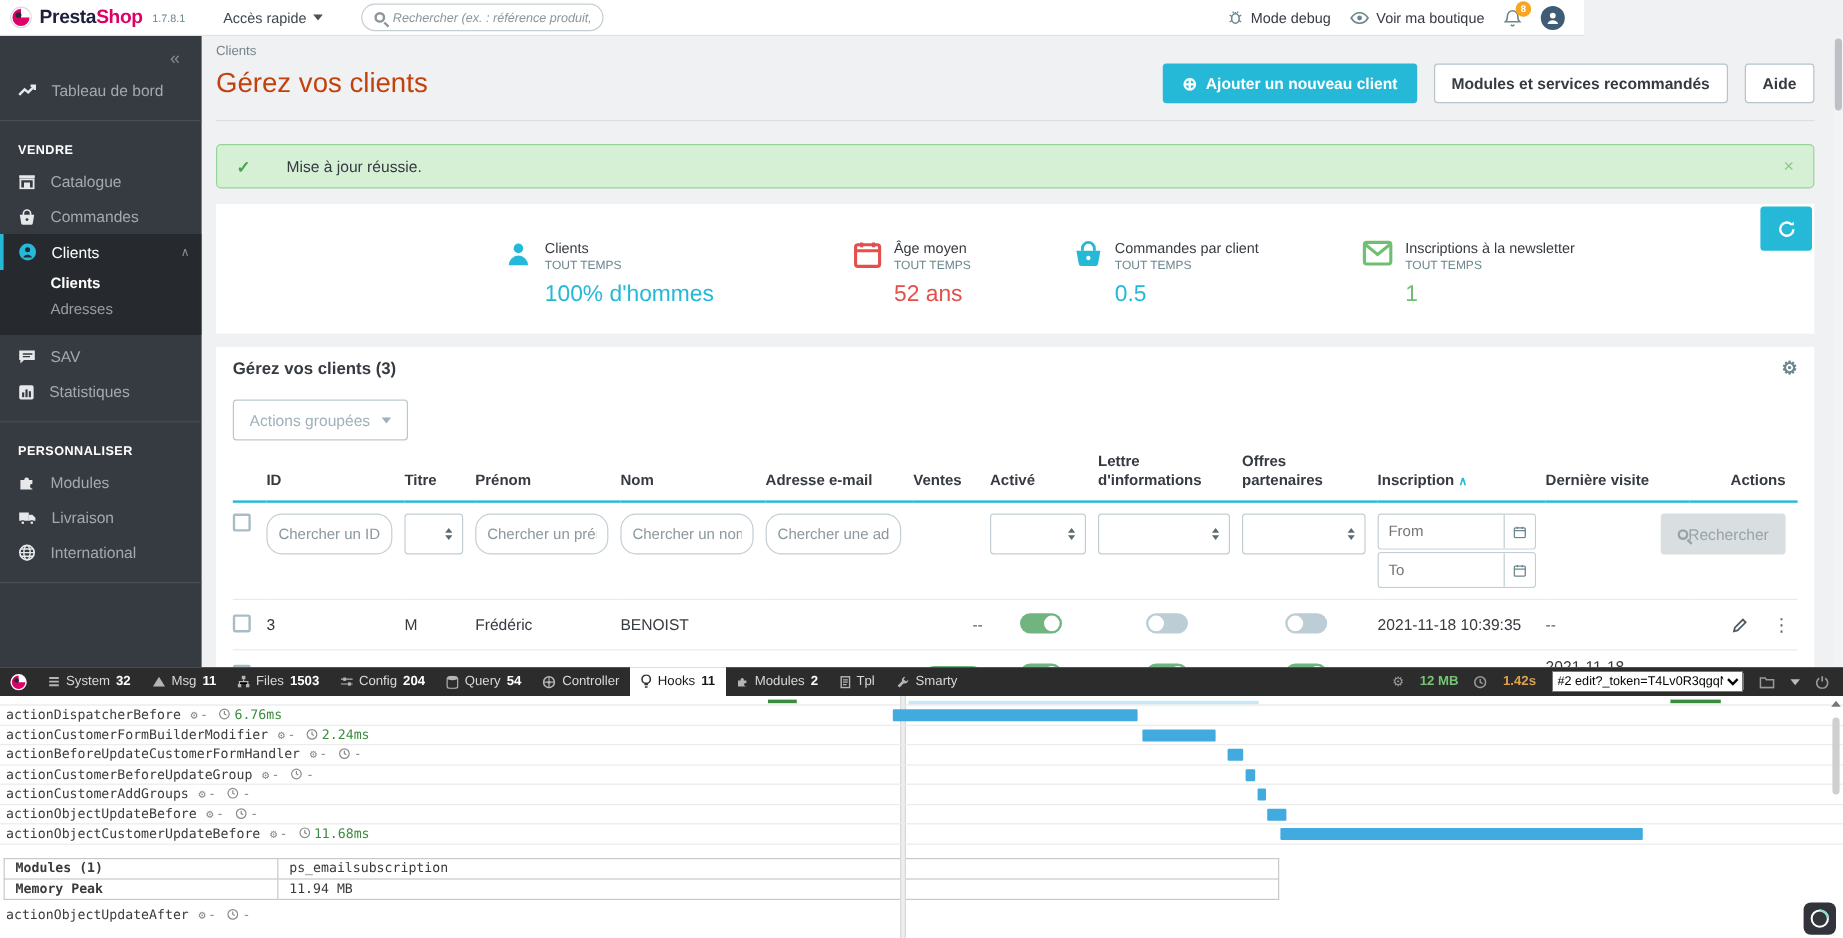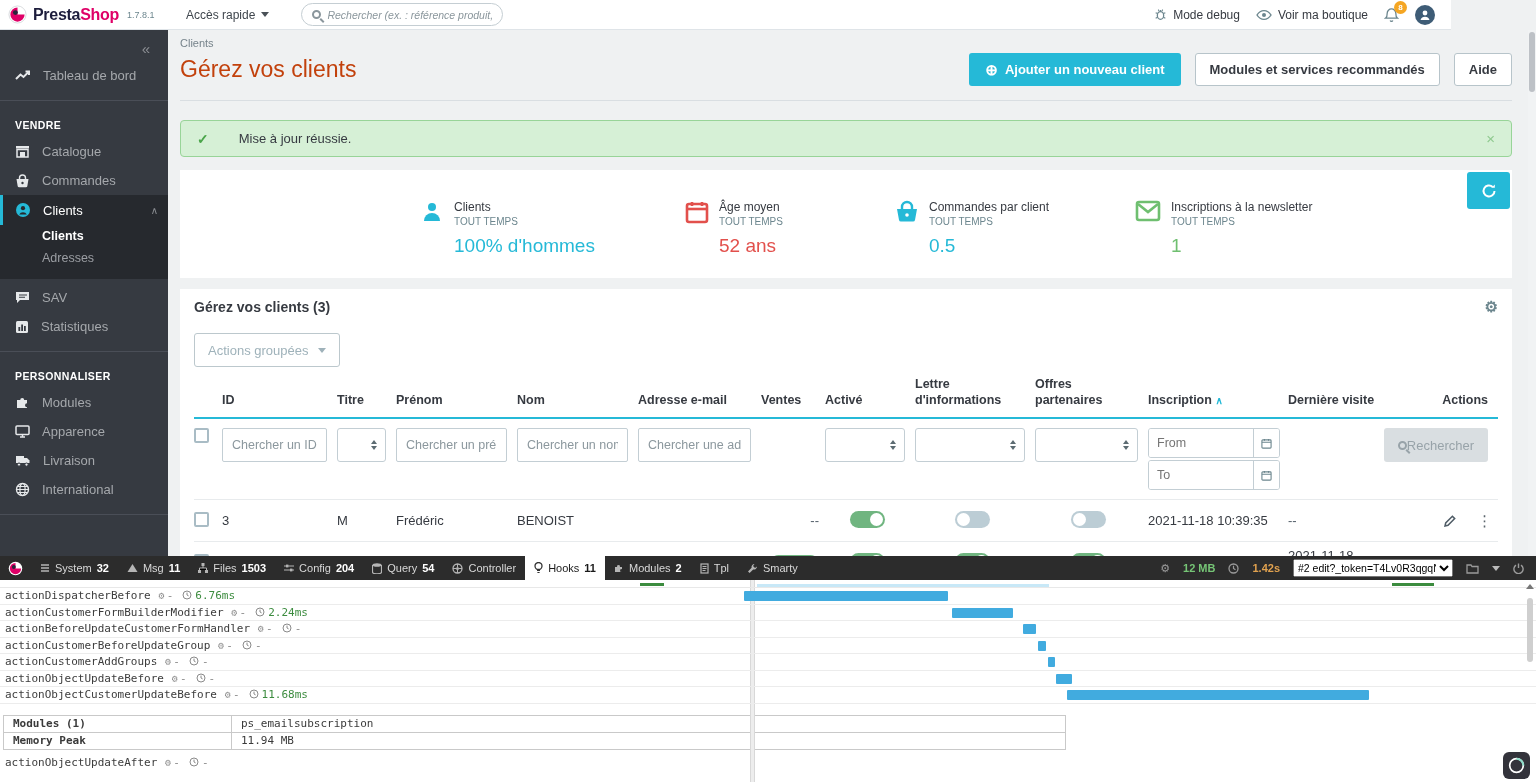--- a/index.html
+++ b/index.html
@@ -1,21 +1,21 @@
 <!DOCTYPE html>
 <html><head>
 <meta charset="utf-8">
 <style>
 *{box-sizing:border-box;margin:0;padding:0}
 html,body{width:1536px;height:782px;overflow:hidden}
 body{font-family:"Liberation Sans",sans-serif;background:#eff1f2;position:relative;color:#363a41}
 svg{display:block}
 
 
-.topbar{position:absolute;top:0;left:0;width:1451px;height:30px;background:#fff;border-bottom:1px solid #dfe4e8;display:flex;align-items:center;z-index:7}
+.topbar{position:absolute;top:0;left:0;width:1320px;height:30px;background:#fff;border-bottom:1px solid #dfe4e8;display:flex;align-items:center;z-index:7}
 .logoGrp{display:flex;align-items:center;gap:6px;padding-left:8px;width:172px}
 .brand{font-size:16px;font-weight:bold;letter-spacing:-.3px}
 .brand .bp{color:#1d1d3c}.brand .bs{color:#df0067}
 .ver{font-size:9px;color:#6c868e;margin-left:2px}
 .qa{display:flex;align-items:center;gap:6px;font-size:12px;color:#3f464d;margin-left:14px;cursor:pointer}
 .carD{width:0;height:0;border-left:4px solid transparent;border-right:4px solid transparent;border-top:5px solid #4a5157}
 .searchBox{display:flex;align-items:center;margin-left:32px;width:202px;height:23px;border:1px solid #c5ced3;border-radius:12px;padding:0 10px;background:#fff;color:#8a969c}
 .searchBox input{border:none;outline:none;flex:1;font-size:10.5px;font-style:italic;color:#6f7c83;font-family:"Liberation Sans",sans-serif;background:transparent;margin-left:6px}
 .searchBox input::placeholder{color:#8a969c}
 .mag{display:inline-block;width:9px;height:9px;border:2px solid currentColor;border-radius:50%;position:relative;flex:none}
@@ -67,21 +67,21 @@
 .gphead{display:flex;align-items:center;padding:9px 14px;font-size:14px;font-weight:600}
 .gpgear{margin-left:auto;color:#6c868e;font-size:15px;cursor:pointer}
 .bulkBtn{display:inline-flex;align-items:center;gap:10px;margin:8px 14px 6px;height:34px;padding:0 13px;border:1px solid #bcc8cd;border-radius:3px;background:#fff;color:#9fb2ba;font-size:13px;cursor:default;font-family:inherit}
 .bulkBtn .cd{width:0;height:0;border-left:4px solid transparent;border-right:4px solid transparent;border-top:5px solid #9fb2ba}
 
 
 .gtable{width:1304px;margin:0 14px;border-collapse:collapse;table-layout:fixed;font-size:13px}
 .gtable th{font-weight:bold;text-align:left;vertical-align:bottom;padding:4px 6px 9px 0;border-bottom:2px solid #25b9d7;line-height:1.25;font-size:12.5px}
 .sortArr{color:#25b9d7;font-size:10px;font-weight:bold}
 .frow td{padding:9px 10px 9px 0;vertical-align:top}
-.finput{height:34px;border:1px solid #c3ced4;border-radius:2px;width:100%;padding:0 9px;font-size:12.5px;color:#555;outline:none;font-family:inherit;background:#fff}
+.finput{height:34px;border:1px solid #c3ced4;border-radius:13px;width:100%;padding:0 9px;font-size:12.5px;color:#555;outline:none;font-family:inherit;background:#fff}
 .finput::placeholder{color:#8c989e}
 .fselect{position:relative;height:34px;border:1px solid #c3ced4;border-radius:3px;background:#fff;cursor:pointer}
 .ud{position:absolute;right:8px;top:50%;transform:translateY(-50%)}
 .ud i{display:block;width:0;height:0;border-left:3.5px solid transparent;border-right:3.5px solid transparent}
 .ud .u{border-bottom:4px solid #5c6b72;margin-bottom:2px}
 .ud .d{border-top:4px solid #5c6b72}
 .dgroup{display:flex;height:30px;border:1px solid #c3ced4;border-radius:3px;overflow:hidden;background:#fff;width:132px}
 .dgroup input{border:none;outline:none;flex:1;padding:0 8px;font-size:12.5px;color:#6f7c83;font-family:inherit;min-width:0}
 .dgroup .cal{width:26px;border-left:1px solid #c3ced4;display:flex;align-items:center;justify-content:center;color:#6c868e;cursor:pointer;background:#fff}
 .dstack{display:flex;flex-direction:column;gap:2px}
@@ -254,27 +254,20 @@
   </div>
   <div class="sdiv"></div>
   <div class="stitle">PERSONNALISER</div>
   <div class="sitem">
     <svg class="sicon" width="15" height="15" viewBox="0 0 15 15">
         <path d="M2 6h3.2a2 2 0 1 1 4 0H12v3.2a2 2 0 1 0 0 4V14H2Z" fill="currentColor" transform="translate(0,-1)"></path>
       </svg>
     <span class="lab">Modules</span>
   </div>
   <div class="sitem">
-    <svg class="sicon" width="15" height="13" viewBox="0 0 15 13">
-        <rect x="1" y="1" width="13" height="8.5" rx="1" fill="none" stroke="currentColor" stroke-width="1.5"></rect>
-        <path d="M5 12h5M7.5 9.5V12" stroke="currentColor" stroke-width="1.5"></path>
-      </svg>
-    <span class="lab">Apparence</span>
-  </div>
-  <div class="sitem">
     <svg class="sicon" width="16" height="12" viewBox="0 0 16 12">
         <path d="M1 1h8v7H1Z" fill="currentColor"></path>
         <path d="M9 3h3l2.5 2.5V8H9Z" fill="currentColor"></path>
         <circle cx="4" cy="9.6" r="1.6" fill="currentColor" stroke="#363a41"></circle>
         <circle cx="11.5" cy="9.6" r="1.6" fill="currentColor" stroke="#363a41"></circle>
       </svg>
     <span class="lab">Livraison</span>
   </div>
   <div class="sitem">
     <svg class="sicon" width="15" height="15" viewBox="0 0 15 15">
@@ -314,21 +307,21 @@
       <svg width="24" height="24" viewBox="0 0 24 24">
           <circle cx="12" cy="7" r="4" fill="#25b9d7"></circle>
           <path d="M4 21a8 8 0 0 1 16 0Z" fill="#25b9d7"></path>
         </svg>
       <div>
         <div class="kl">Clients</div>
         <div class="kp">TOUT TEMPS</div>
         <div class="kv blue">100% d'hommes</div>
       </div>
     </div>
-    <div class="kpi" style="left:505px">
+    <div class="kpi" style="left:531px">
       <svg width="24" height="24" viewBox="0 0 24 24">
           <rect x="2" y="4" width="20" height="18" rx="2" fill="none" stroke="#e2504c" stroke-width="2.6"></rect>
           <path d="M2 9h20" stroke="#e2504c" stroke-width="2.6"></path>
           <path d="M7 2v4M17 2v4" stroke="#e2504c" stroke-width="2.6"></path>
         </svg>
       <div>
         <div class="kl">Âge moyen</div>
         <div class="kp">TOUT TEMPS</div>
         <div class="kv red">52 ans</div>
       </div>

